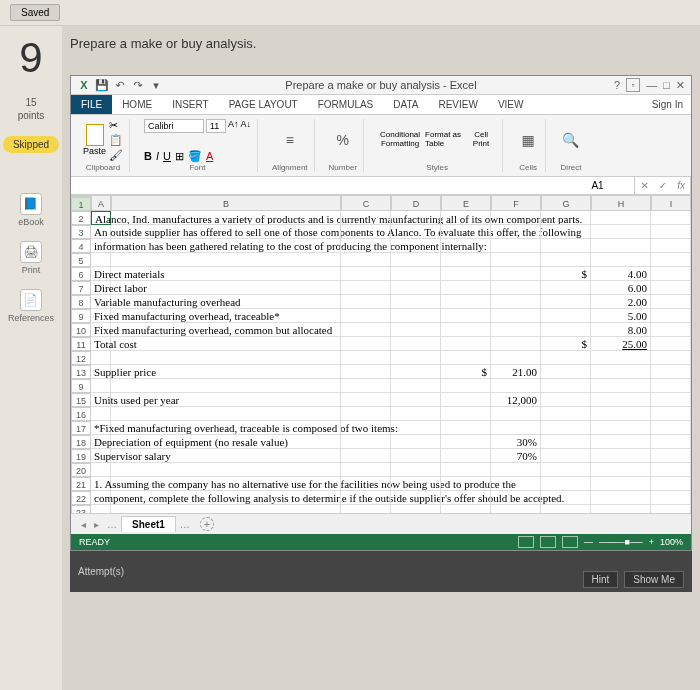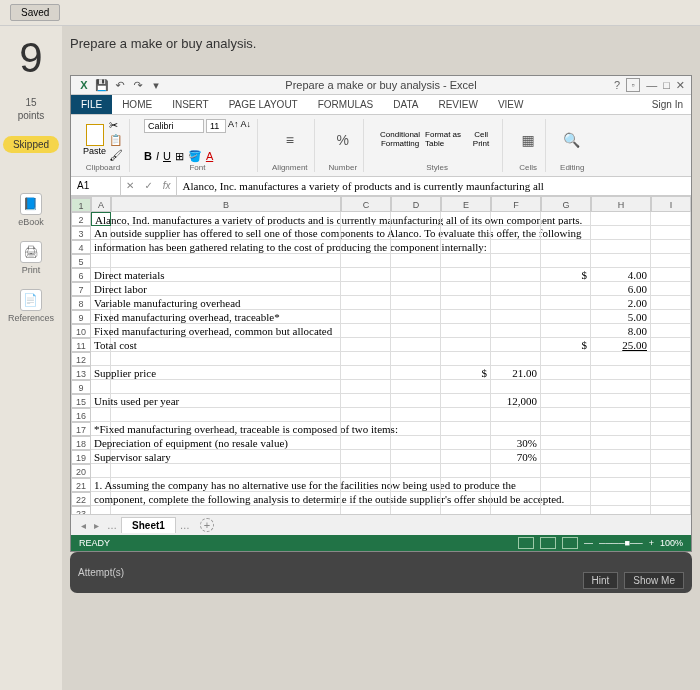--- a/index.html
+++ b/index.html
@@ -54,21 +54,21 @@
 .gcell.sel { border: 1px solid #217346; }
 .gcell.num { text-align: right; }
 .gcell.ul { text-decoration: underline; }
 .sheettabs { display: flex; align-items: center; background: #f0f0f0; border-top: 1px solid #ccc; padding: 2px 6px; font-size: 10px; }
 .stab-nav { color: #888; padding: 0 4px; }
 .stab { background: #fff; border: 1px solid #ccc; border-bottom: none; padding: 2px 10px; font-weight: bold; }
 .stab-add { width: 14px; height: 14px; border: 1px dashed #999; border-radius: 50%; margin-left: 6px; display: inline-flex; align-items: center; justify-content: center; font-size: 11px; color: #888; }
 .statusbar { display: flex; align-items: center; background: #217346; color: #fff; font-size: 9px; padding: 2px 8px; justify-content: space-between; }
 .sb-right { display: flex; gap: 6px; align-items: center; }
 .sb-view { width: 16px; height: 12px; border: 1px solid #9dc9a8; }
-.footer { display: flex; align-items: center; background: #444; color: #ccc; padding: 4px 8px; font-size: 10px; justify-content: space-between; margin-top: 0; border-radius: 7px; }
+.footer { display: flex; align-items: center; background: #444; color: #ccc; padding: 4px 8px; font-size: 10px; justify-content: space-between; margin-top: 0; }
 .footer-btn { background: #333; border: 1px solid #666; padding: 2px 8px; color: #ccc; font-size: 10px; margin-top: 16px; }
 .cw-a{width:20px}.cw-b{width:230px}.cw-c{width:50px}.cw-d{width:50px}.cw-e{width:50px}.cw-f{width:50px}.cw-g{width:50px}.cw-h{width:60px}.cw-i{width:40px}
 </style>
 </head>
 <body>
 
 <div class="topbar">
   <span class="saved-badge">Saved</span>
 </div>
 
@@ -186,32 +186,31 @@
         <div class="rgroup">
           <div class="rgroup-body">
               <span class="rib-icon">▦</span>
             </div>
           <div class="rgroup-label">Cells</div>
         </div>
         <div class="rgroup" style="border-right:none">
           <div class="rgroup-body">
               <span class="rib-icon">🔍</span>
             </div>
-          <div class="rgroup-label">Editing</div>
+          <div class="rgroup-label">Direct</div>
         </div>
       </div>
 
       <div class="fbar">
         <div class="namebox">A1</div>
         <div class="fbar-btns">
           <span>✕</span>
           <span>✓</span>
           <span style="font-style:italic">fx</span>
         </div>
-        <div class="fbar-input">Alanco, Inc. manufactures a variety of products and is currently maunfacturing all</div>
       </div>
 
       <div class="sheet">
         <div style="display:flex;flex-direction:column">
           <div class="rh" style="height:16px"></div>
           <div id="rowhdrs">
               <div class="rh sel">1</div>
               <div class="rh">2</div>
               <div class="rh">3</div>
               <div class="rh">4</div>

